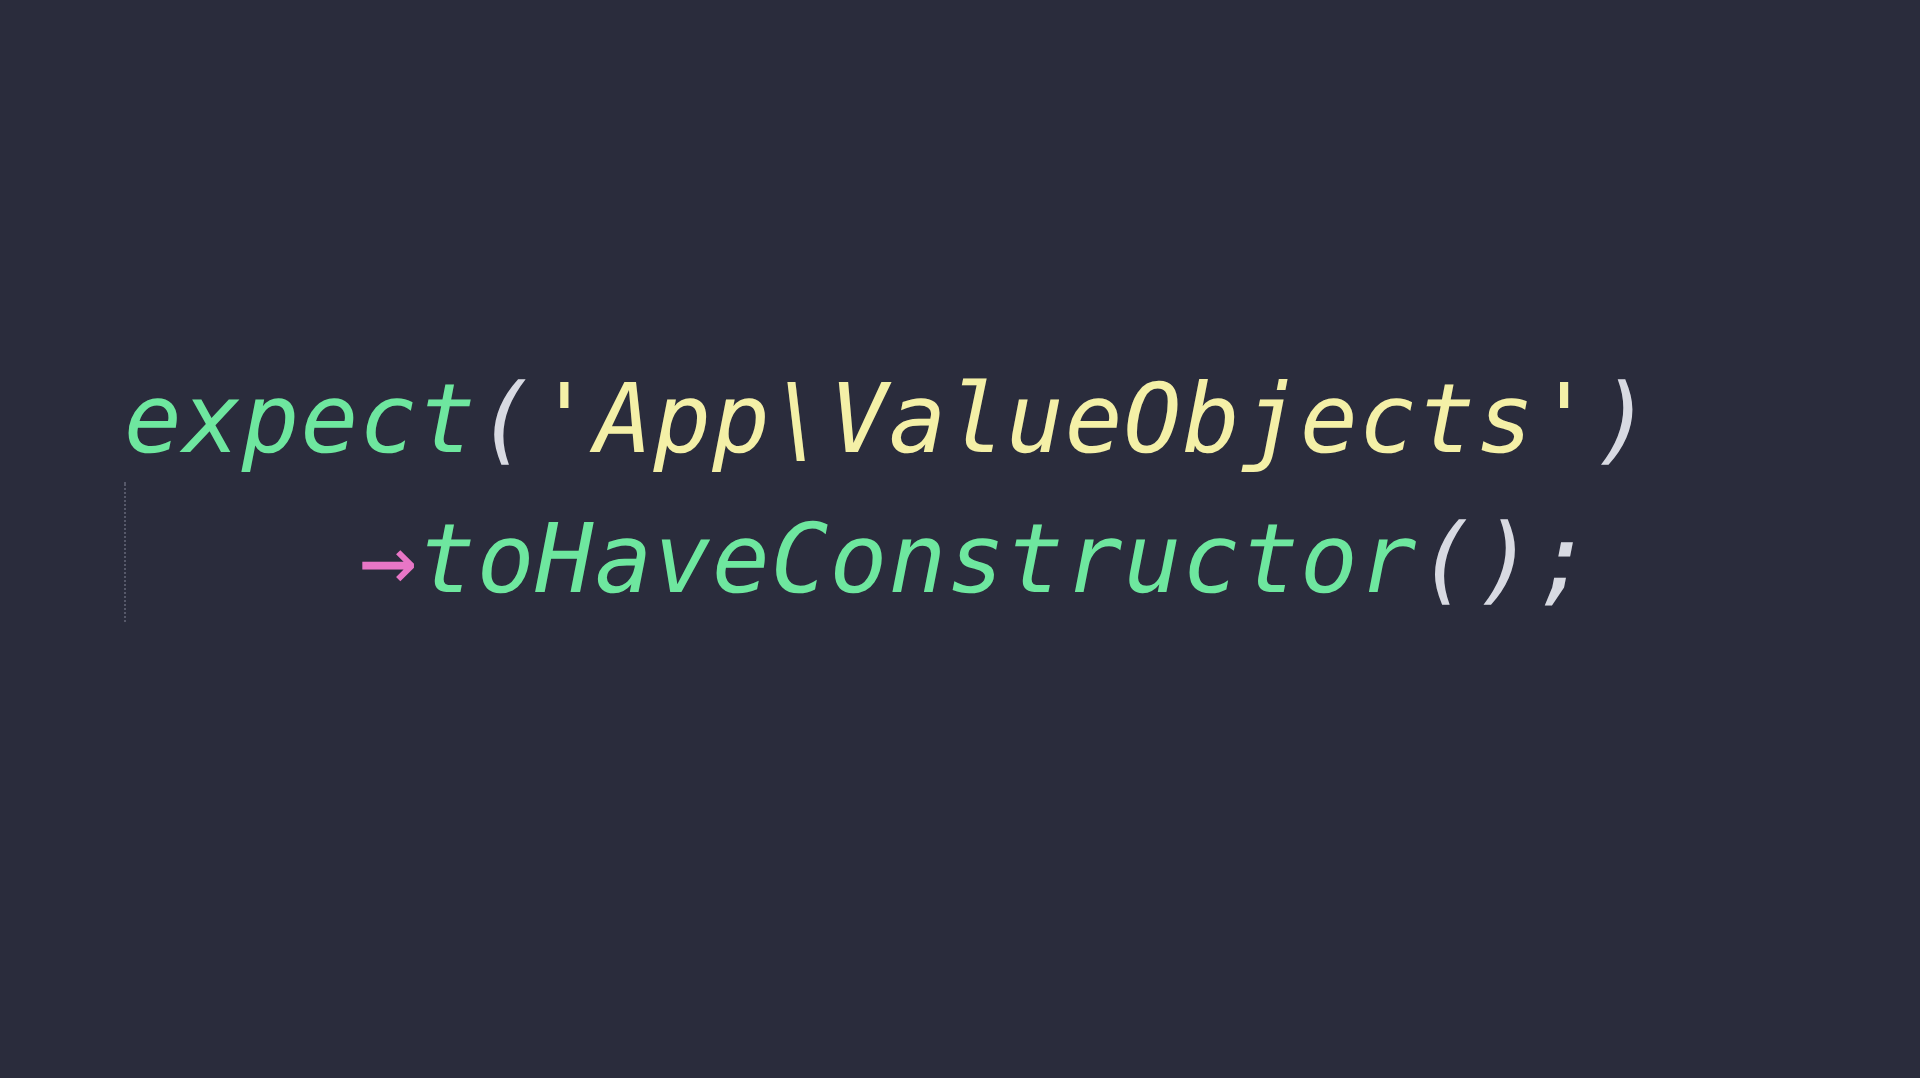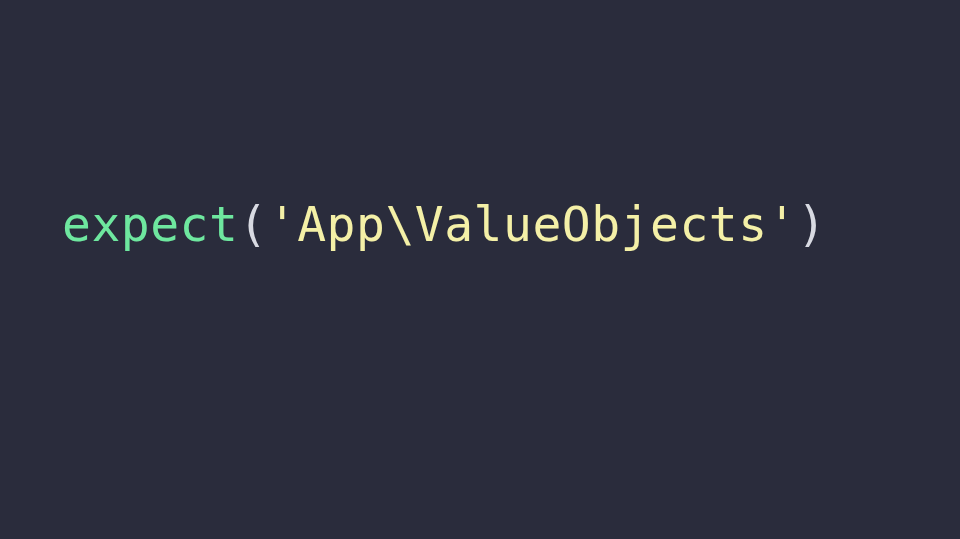--- a/index.html
+++ b/index.html
@@ -11,22 +11,23 @@
       width: 960px;
       height: 539px;
       background-color: #2a2c3c;
       font-family: 'SF Mono', 'Monaco', 'Menlo', 'Consolas', monospace;
       font-size: 48px;
       overflow: hidden;
       position: relative;
     }
     .code-container {
       position: absolute;
-      top: 190px;
+      top: 176px;
       left: 62px;
+      font-style: italic;
     }
     .line {
       white-space: pre;
       line-height: 1.45;
       letter-spacing: 0.5px;
     }
     .line2 {
       position: relative;
     }
     .indent-guide {
@@ -51,13 +52,14 @@
     }
     .method {
       color: #6ee79f;
     }
   </style>
 </head>
 <body>
 
 <div class="code-container">
   <div class="line"><span class="func">expect</span><span class="paren">(</span><span class="string">'App\ValueObjects'</span><span class="paren">)</span></div>
+  <div class="line line2"><span class="indent-guide"></span><span>    </span><span class="arrow">→</span><span class="method">toHaveConstructor</span><span class="paren">(</span><span class="paren">)</span><span class="paren">;</span></div>
 </div>
 
 </body></html>

